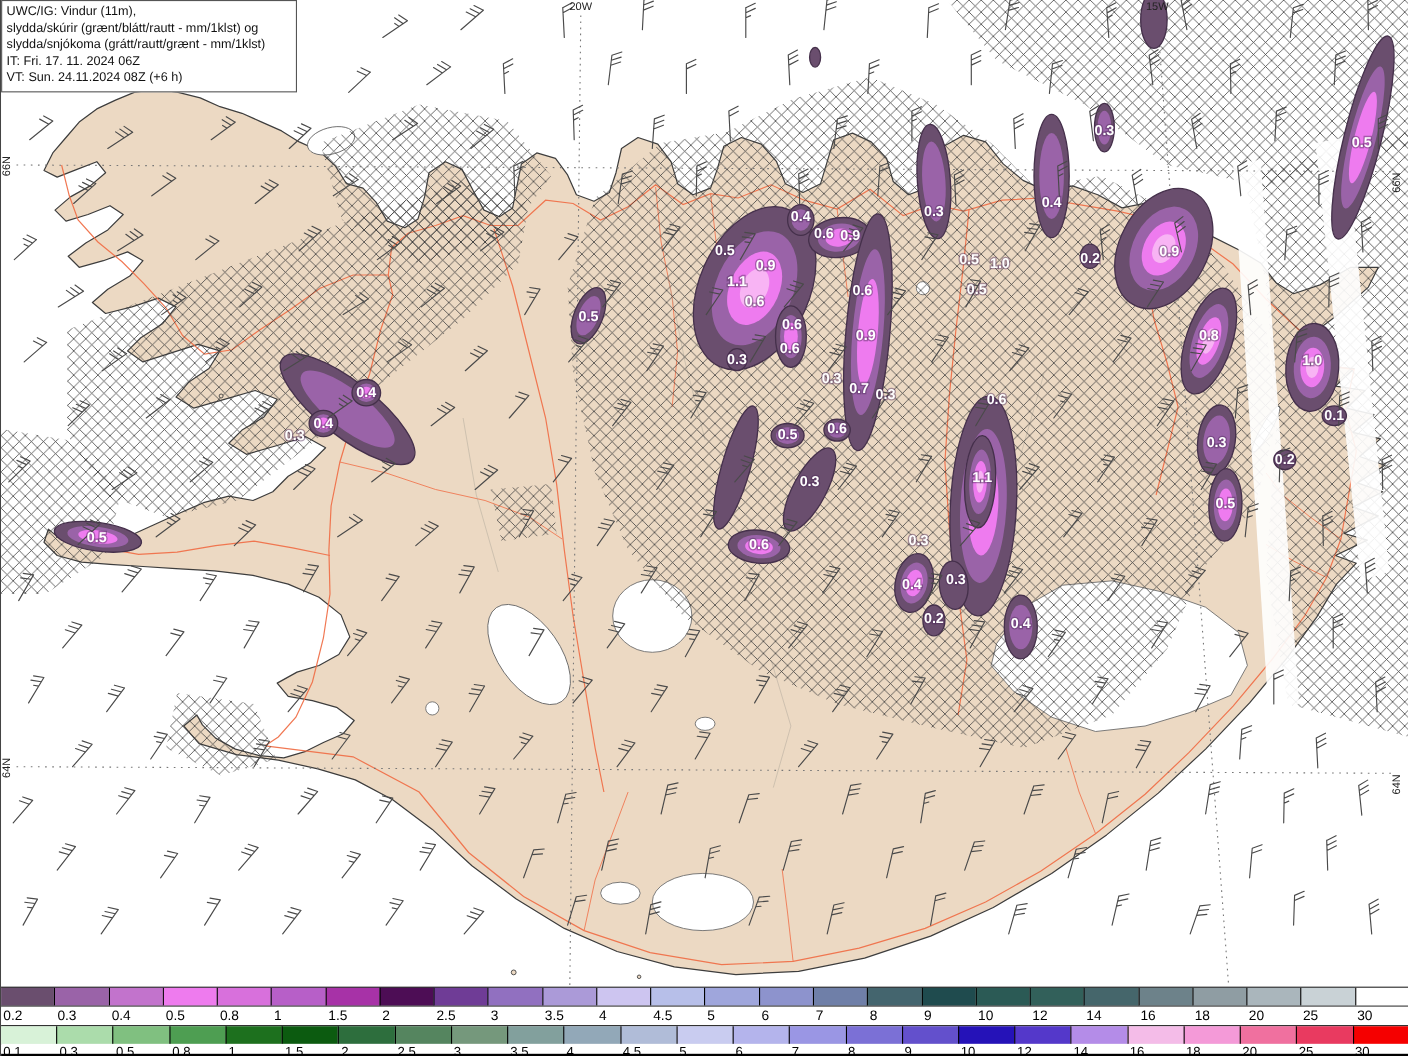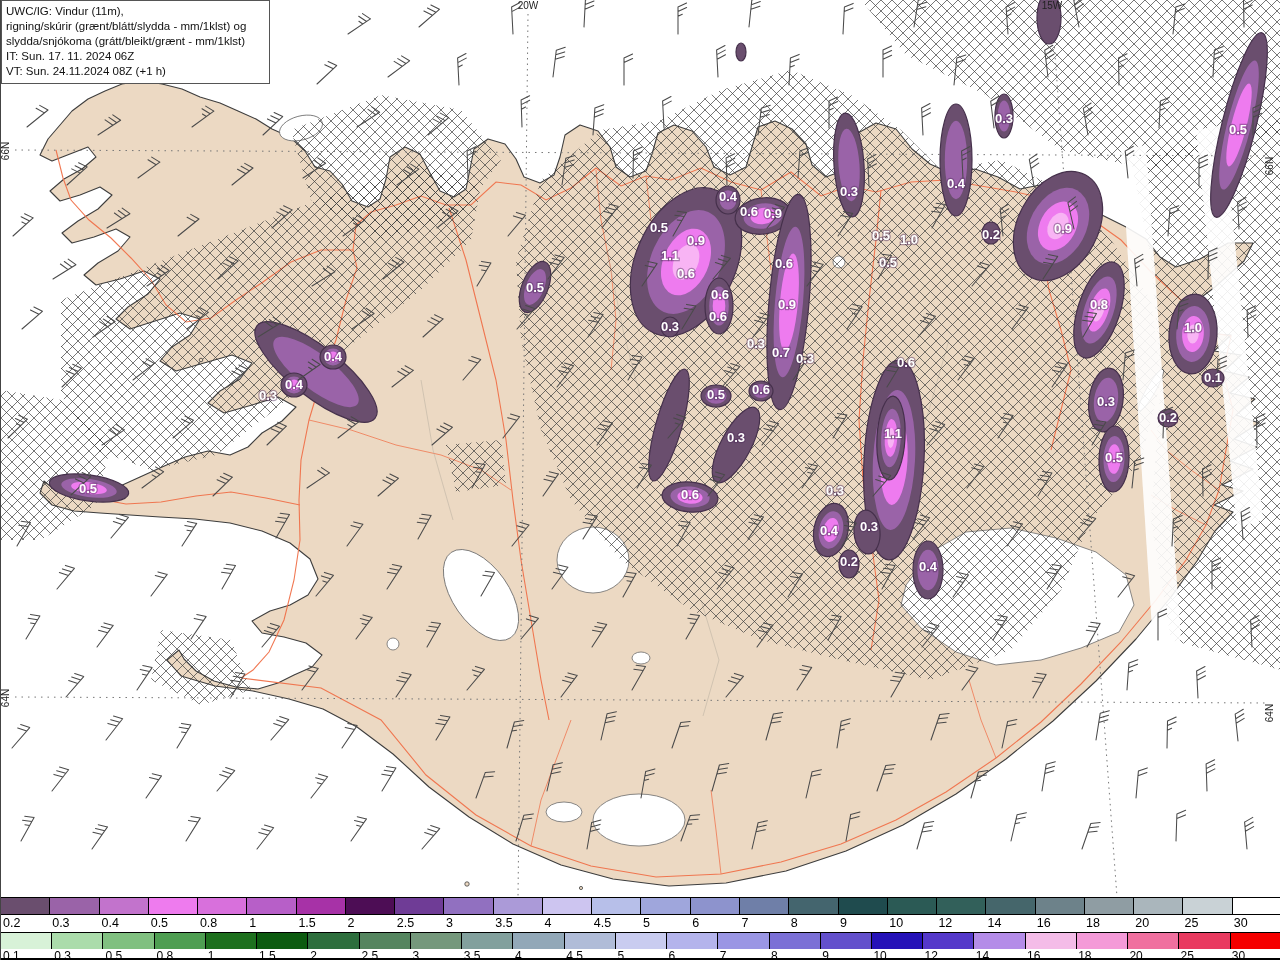--- a/index.html
+++ b/index.html
@@ -329,24 +329,24 @@
         <text x="1051" y="9" font-size="10" fill="#222222" text-anchor="middle" font-family="&quot;Liberation Sans&quot;,sans-serif">15W</text>
         <text x="8" y="151" font-size="10" fill="#222222" text-anchor="middle" font-family="&quot;Liberation Sans&quot;,sans-serif" transform="rotate(-90 8 151)">66N</text>
         <text x="1272" y="166" font-size="10" fill="#222222" text-anchor="middle" font-family="&quot;Liberation Sans&quot;,sans-serif" transform="rotate(-90 1272 166)">66N</text>
         <text x="8" y="698" font-size="10" fill="#222222" text-anchor="middle" font-family="&quot;Liberation Sans&quot;,sans-serif" transform="rotate(-90 8 698)">64N</text>
         <text x="1272" y="713" font-size="10" fill="#222222" text-anchor="middle" font-family="&quot;Liberation Sans&quot;,sans-serif" transform="rotate(-90 1272 713)">64N</text>
       </g>
   </svg>
 
   <div class="titlebox">
     <div><b>UWC/IG</b><span>: Vindur (11m),</span></div>
-    <div>rigning/skúrir (grænt/blátt/slydda - mm/1klst) og</div>
-    <div>slydda/snjókoma (grátt/bleikt/grænt - mm/1klst)</div>
-    <div>IT: Sun. 17. 11. 2024 06Z</div>
-    <div><b>VT: Sun. 24.11.2024 08Z</b><span> (+1 h)</span></div>
+    <div>slydda/skúrir (grænt/blátt/rautt - mm/1klst) og</div>
+    <div>slydda/snjókoma (grátt/rautt/grænt - mm/1klst)</div>
+    <div>IT: Fri. 17. 11. 2024 06Z</div>
+    <div><b>VT: Sun. 24.11.2024 08Z</b><span> (+6 h)</span></div>
   </div>
 
   <div id="bar1" class="bar">
       <div class="seg" style="background: rgb(106, 78, 110);"></div>
       <div class="seg" style="background: rgb(154, 99, 168);"></div>
       <div class="seg" style="background: rgb(194, 115, 204);"></div>
       <div class="seg" style="background: rgb(238, 123, 238);"></div>
       <div class="seg" style="background: rgb(216, 112, 220);"></div>
       <div class="seg" style="background: rgb(183, 95, 200);"></div>
       <div class="seg" style="background: rgb(167, 50, 167);"></div>

